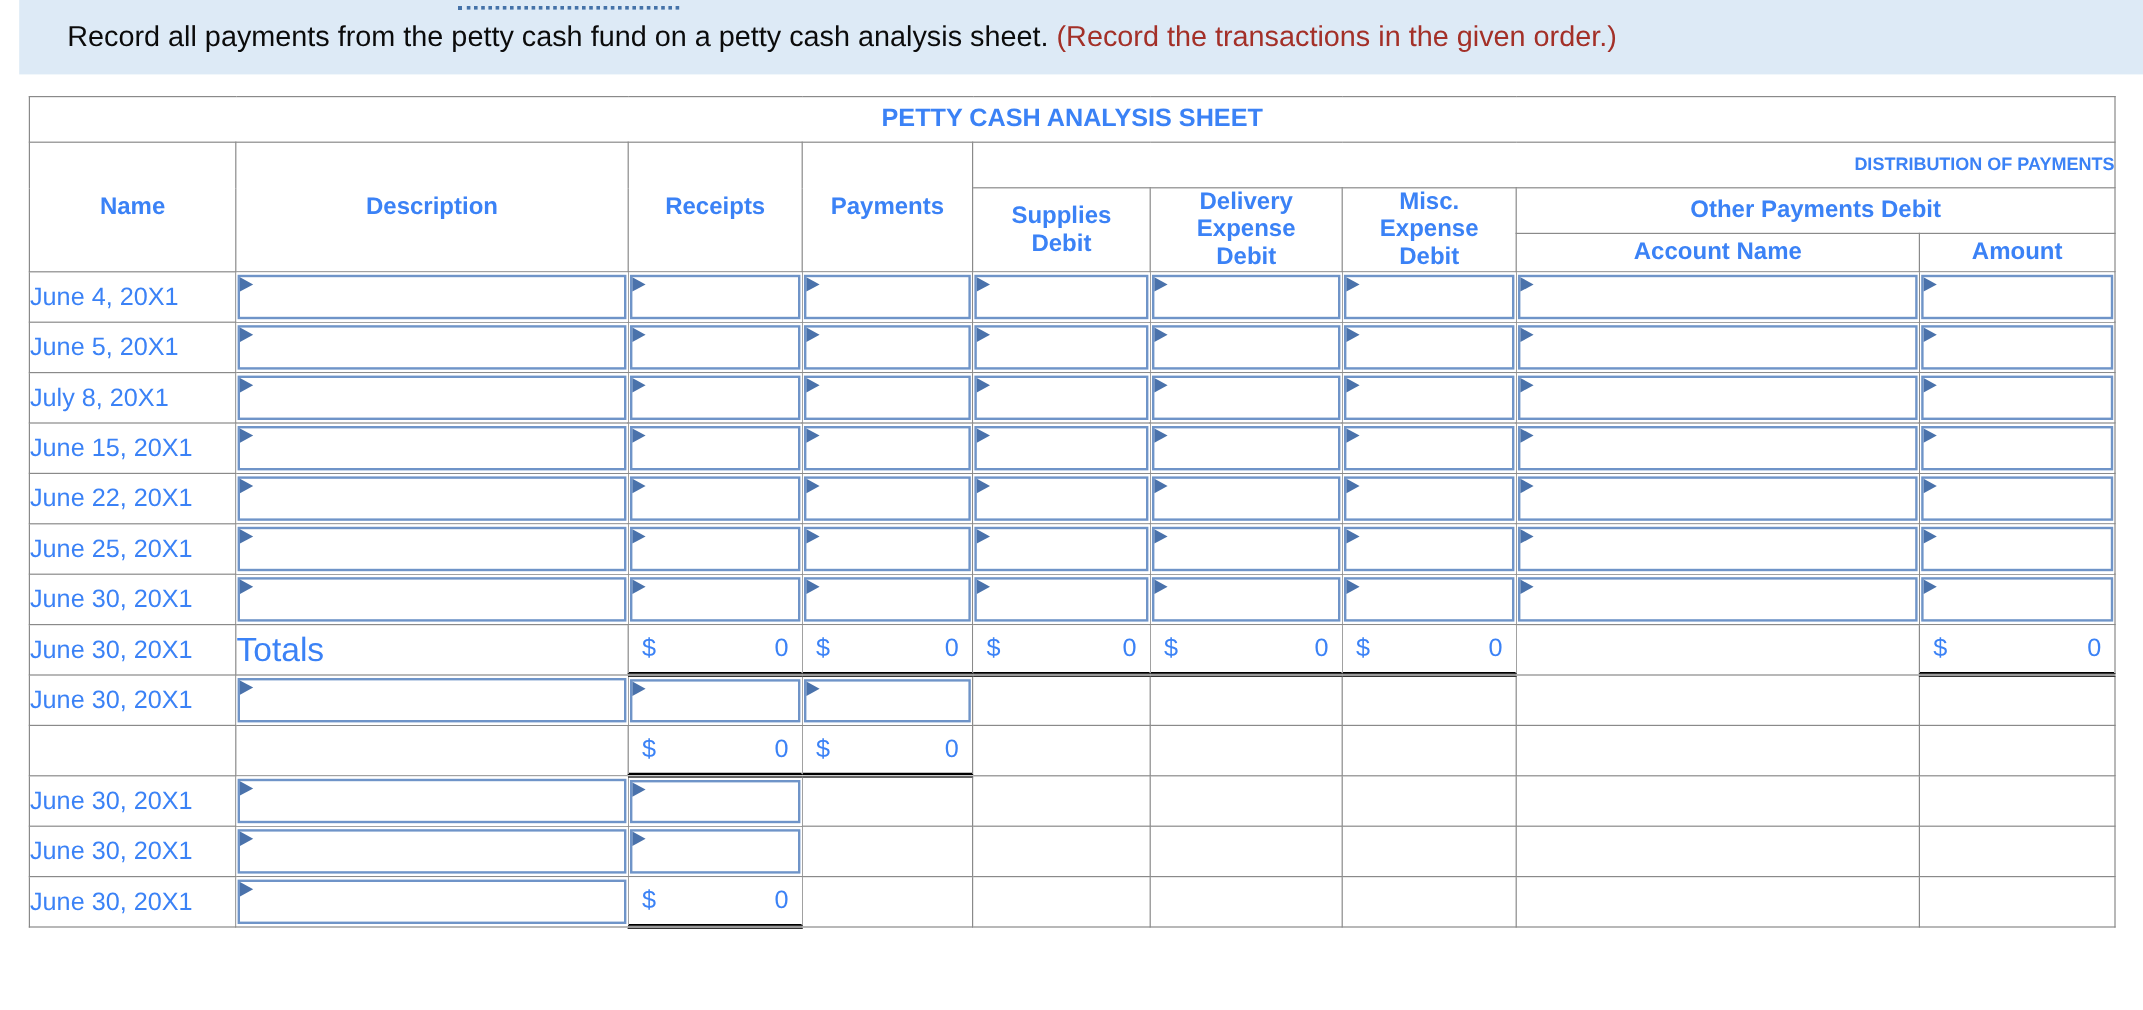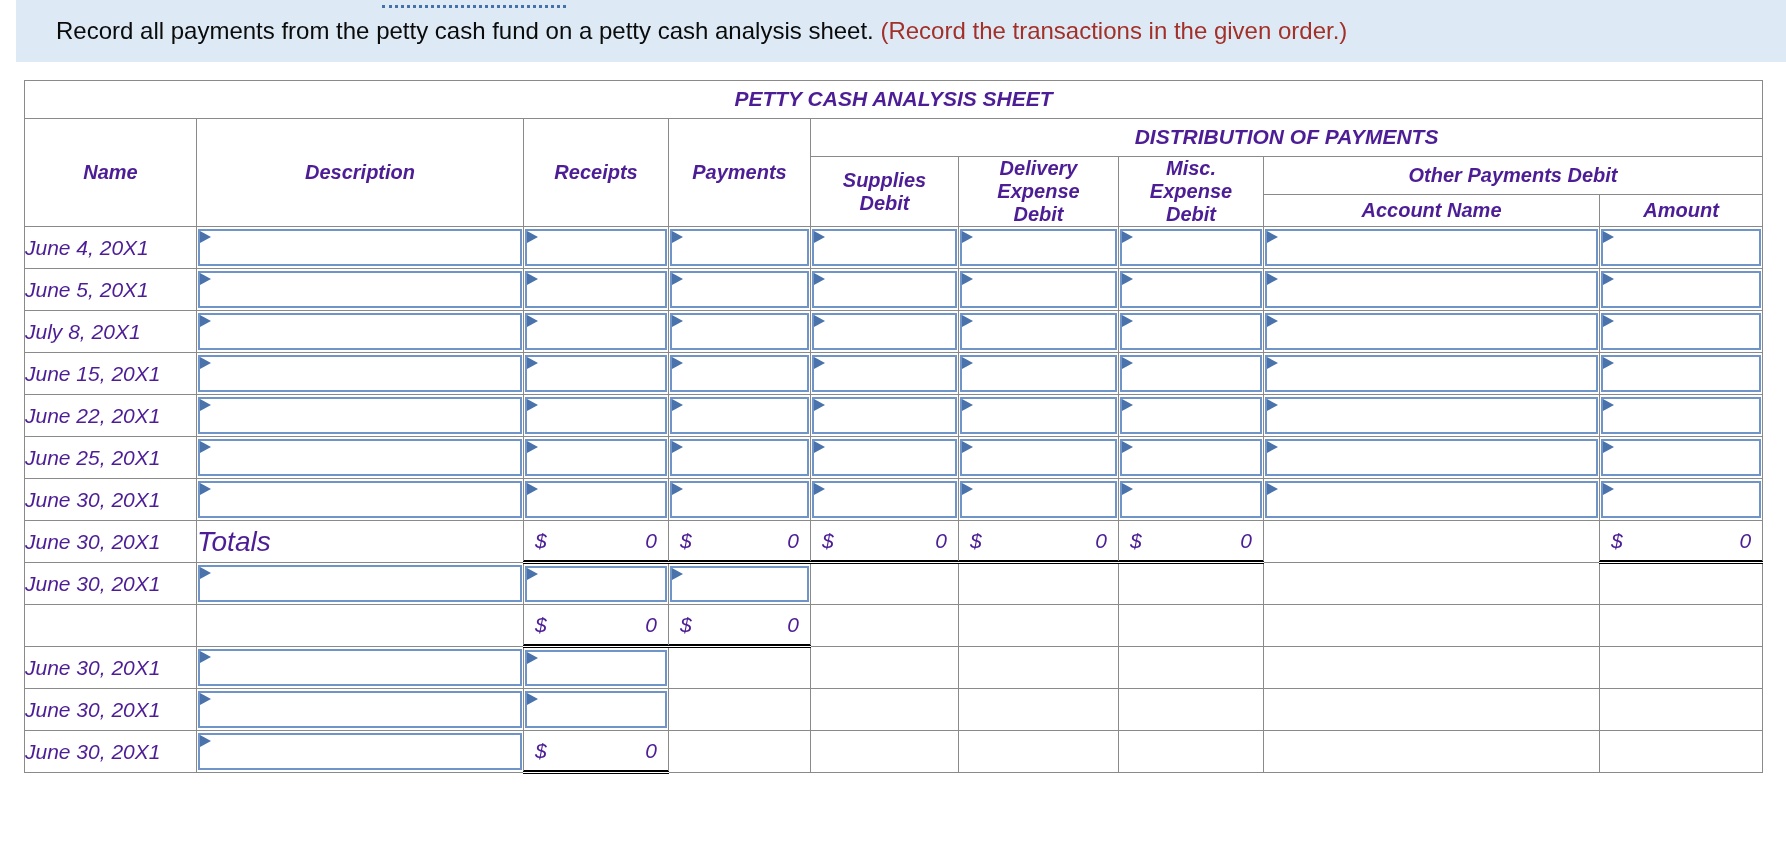--- a/index.html
+++ b/index.html
@@ -31,42 +31,41 @@
   
   #sheet-wrap{
     position:absolute;left:24px;top:80px;
     width:1738px;
   }
   table.sheet{
     border-collapse:collapse;
     table-layout:fixed;
     width:1738px;
     font-size:19px;
-    color:#4c1d95;
-    font-style:italic;
+    color:#3b82f6;
   }
   table.sheet td, table.sheet th{
     border:1px solid #8a8a8a;
     padding:0;
     vertical-align:middle;
     background:#ffffff;
     box-sizing:border-box;
   }
   .hdr{
     background:#8db1e0;
     text-align:center;
     font-weight:bold;
     font-size:20px;
     line-height:1.15;
   }
   .title-cell{
     height:38px;
     font-size:21px;
   }
-  .distrib{height:38px;font-size:21px;}
+  .distrib{height:38px;font-size:15px;text-align:right;}
   .other-acc{height:38px;}
 
   
   td.date-cell{
     height:42px;
     font-size:21px;
     padding-left:8px;
     white-space:nowrap;
     margin-top:20px;
   }

